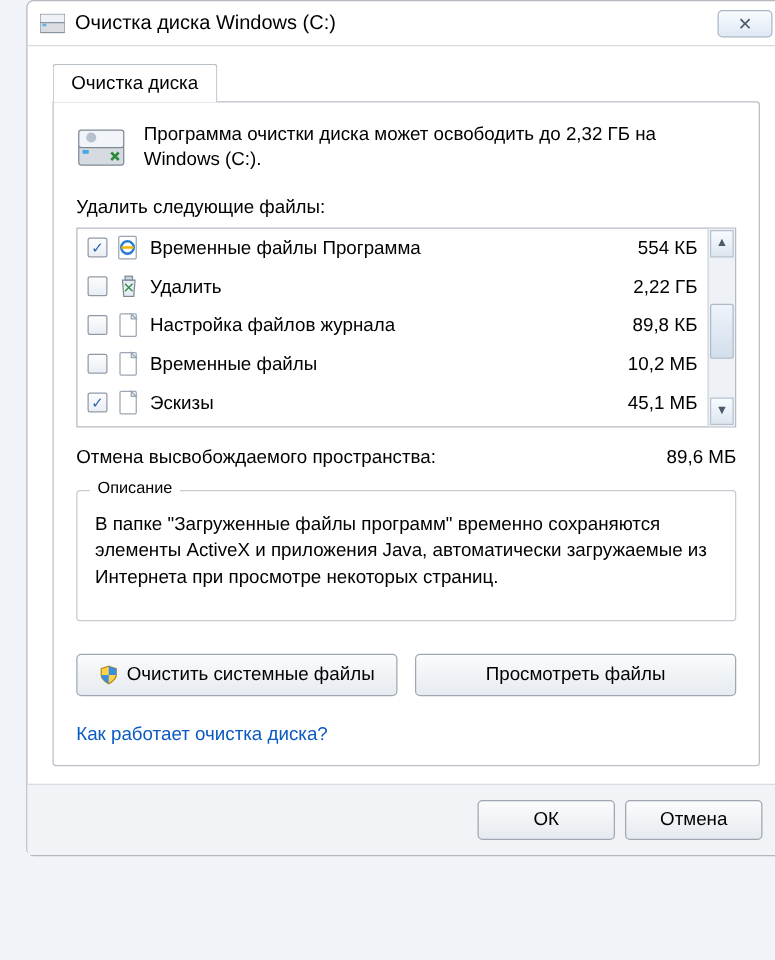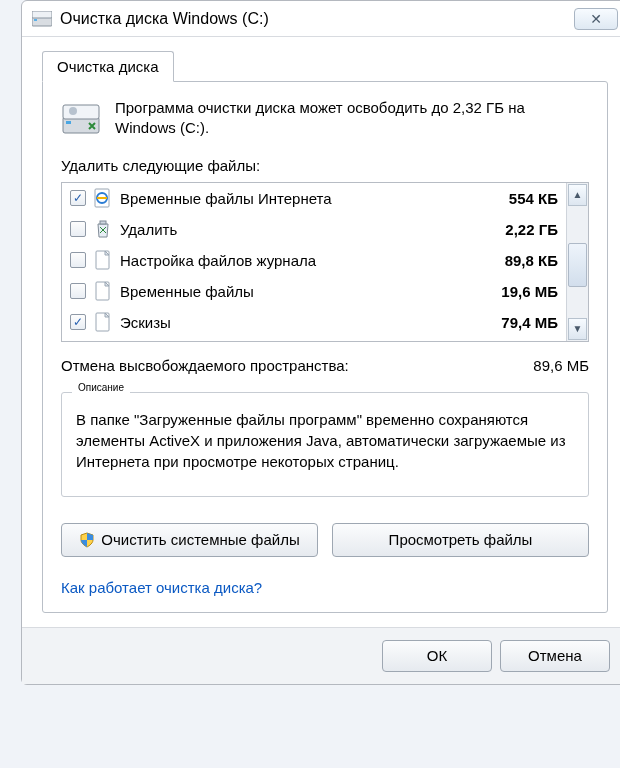--- a/index.html
+++ b/index.html
@@ -61,21 +61,21 @@
     position: relative;
     z-index: 2;
   }
   .tabpanel {
     border: 1px solid #b9bfc7;
     border-radius: 0 3px 3px 3px;
     padding: 16px 18px;
   }
   .intro {
     display: flex;
-    align-items: flex-end;
+    align-items: center;
     gap: 14px;
     margin-bottom: 18px;
   }
   .intro-icon { width: 40px; height: 40px; flex-shrink: 0; }
   .intro-text { font-size: 15px; line-height: 1.35; }
   .label-del {
     font-size: 15px;
     margin-bottom: 8px;
   }
   .listbox {
@@ -94,21 +94,21 @@
   .row .chk {
     width: 16px; height: 16px;
     border: 1px solid #8f99a6;
     border-radius: 2px;
     background: linear-gradient(#fdfdfd,#e9eef4);
     display: flex; align-items: center; justify-content: center;
     font-size: 12px; color: #2a62b1;
   }
   .row .file-icon { width: 18px; height: 20px; }
   .row .row-label { flex: 1; font-size: 15px; }
-  .row .row-size { width: 78px; text-align: right; font-size: 15px; font-weight: bold; }
+  .row .row-size { width: 78px; text-align: right; font-size: 15px; }
   .scrollbar {
     width: 22px;
     background: #eef1f5;
     border-left: 1px solid #cfd4db;
     display: flex; flex-direction: column;
   }
   .sb-btn {
     height: 22px;
     background: linear-gradient(#f7fbff,#dde6f0);
     border: 1px solid #b7c2ce;
@@ -137,21 +137,21 @@
     margin-top: 18px;
     padding: 16px 14px 24px 14px;
     position: relative;
   }
   .groupbox .legend {
     position: absolute;
     top: -11px;
     left: 10px;
     background: #fff;
     padding: 0 6px;
-    font-size: 10px;
+    font-size: 13px;
   }
   .desc-text { font-size: 15px; line-height: 1.4; }
   .button-row {
     display: flex;
     gap: 14px;
     margin-top: 26px;
     text-align: right;
   }
   .btn {
     flex: 1;
@@ -219,21 +219,21 @@
       <div class="listbox">
         <div class="list-rows">
 
           <div class="row">
             <div class="chk">✓</div>
             <svg class="file-icon" viewBox="0 0 18 20">
               <rect x="1" y="1" width="14" height="18" rx="1" fill="#fff" stroke="#9aa6b3"></rect>
               <circle cx="8" cy="10" r="5" fill="none" stroke="#2b7cd3" stroke-width="2"></circle>
               <path d="M3 10 h10" stroke="#f4b400" stroke-width="2"></path>
             </svg>
-            <span class="row-label">Временные файлы Интернета</span>
+            <span class="row-label">Временные файлы Программа</span>
             <span class="row-size">554 КБ</span>
           </div>
 
           <div class="row">
             <div class="chk"></div>
             <svg class="file-icon" viewBox="0 0 18 20">
               <path d="M4 5 h10 l-1 13 h-8 z" fill="#e8eef5" stroke="#7f8a96"></path>
               <rect x="6" y="2" width="6" height="3" fill="#cfd7e0" stroke="#7f8a96"></rect>
               <path d="M6 8 l6 6 M12 8 l-6 6" stroke="#2d8a3b" stroke-width="1"></path>
             </svg>
@@ -251,31 +251,31 @@
             <span class="row-size">89,8 КБ</span>
           </div>
 
           <div class="row">
             <div class="chk"></div>
             <svg class="file-icon" viewBox="0 0 18 20">
               <rect x="2" y="1" width="13" height="18" rx="1" fill="#fff" stroke="#9aa6b3"></rect>
               <path d="M11 1 l4 4 h-4 z" fill="#dfe5ec" stroke="#9aa6b3"></path>
             </svg>
             <span class="row-label">Временные файлы</span>
-            <span class="row-size">19,6 МБ</span>
+            <span class="row-size">10,2 МБ</span>
           </div>
 
           <div class="row">
             <div class="chk">✓</div>
             <svg class="file-icon" viewBox="0 0 18 20">
               <rect x="2" y="1" width="13" height="18" rx="1" fill="#fff" stroke="#9aa6b3"></rect>
               <path d="M11 1 l4 4 h-4 z" fill="#dfe5ec" stroke="#9aa6b3"></path>
             </svg>
             <span class="row-label">Эскизы</span>
-            <span class="row-size">79,4 МБ</span>
+            <span class="row-size">45,1 МБ</span>
           </div>
 
         </div>
         <div class="scrollbar">
           <div class="sb-btn">▲</div>
           <div class="sb-track">
             <div class="sb-thumb"></div>
           </div>
           <div class="sb-btn">▼</div>
         </div>

